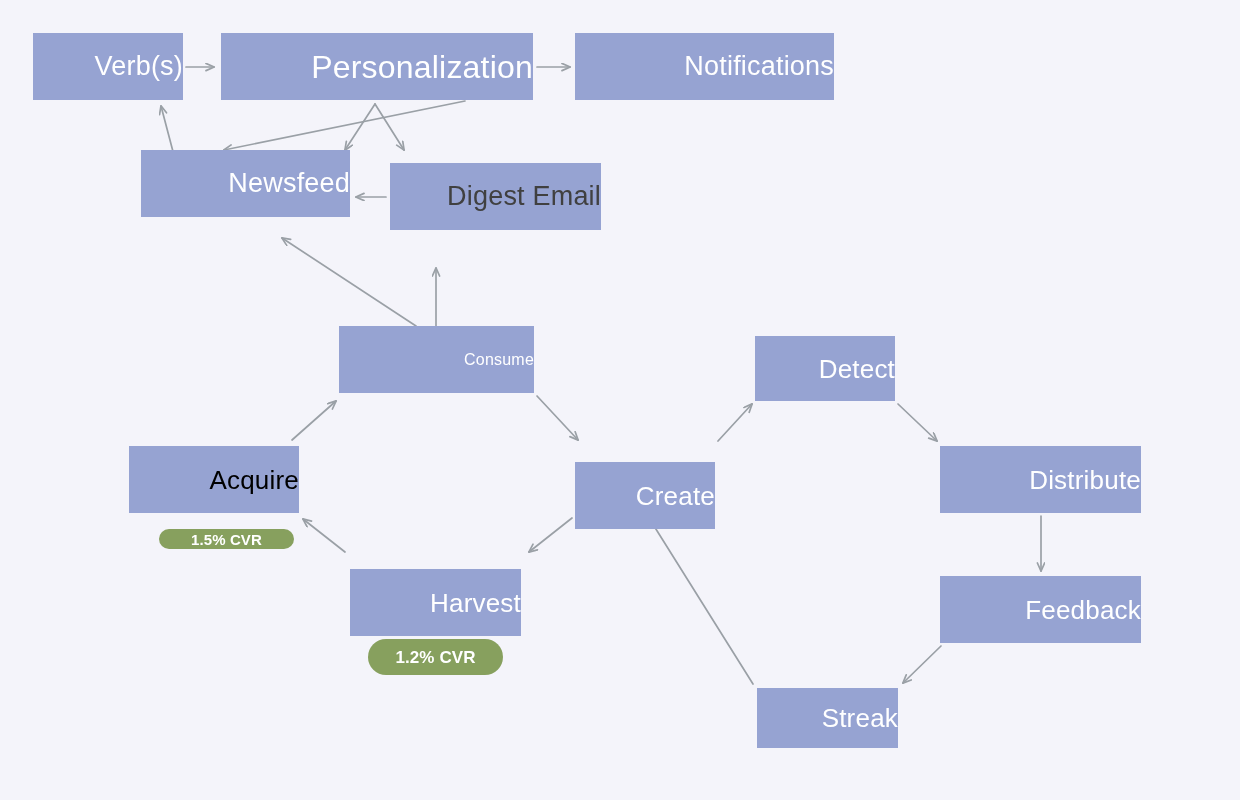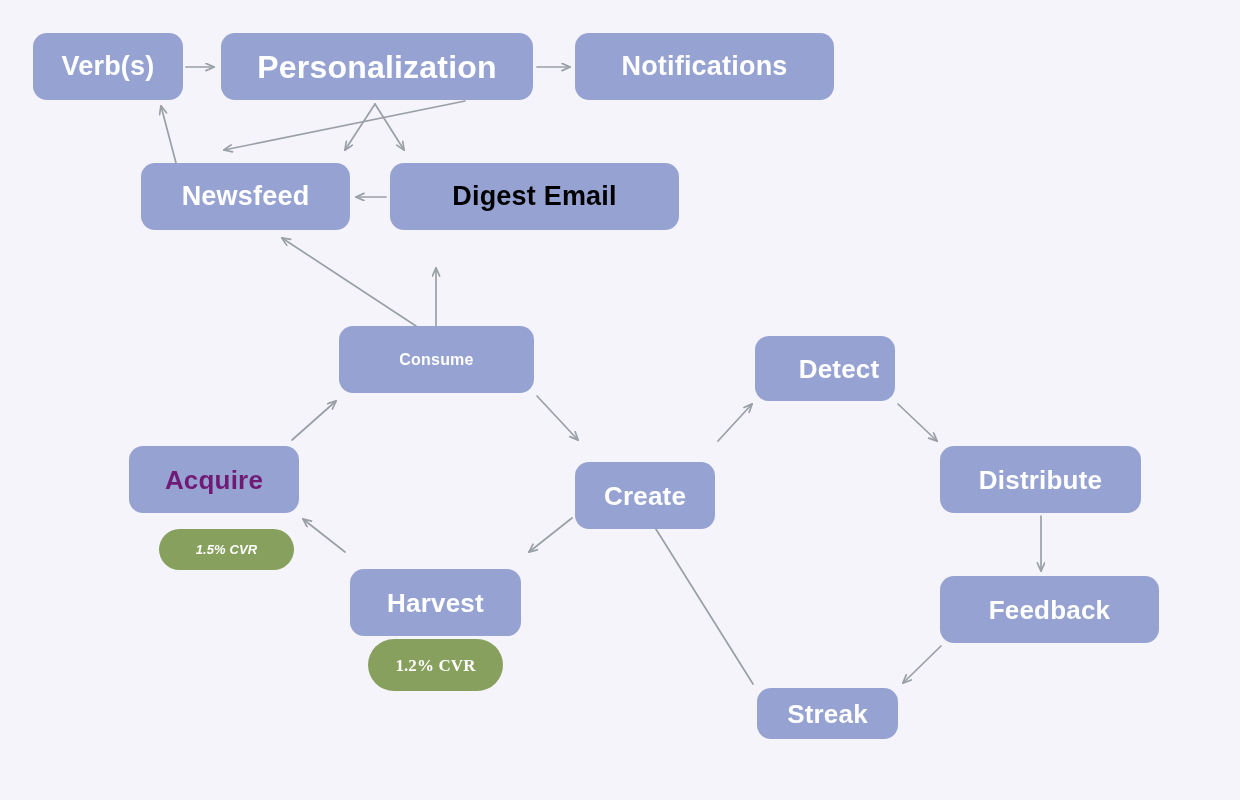--- a/index.html
+++ b/index.html
@@ -22,29 +22,28 @@
     top: 0;
     width: 1240px;
     height: 800px;
     pointer-events: none;
   }
   .node {
     position: absolute;
     box-sizing: border-box;
     display: flex;
     align-items: center;
-    justify-content: center;
+    justify-content: flex-end;
     background: #96a3d2;
     color: #ffffff;
-    font-weight: bold;
+    font-weight: normal;
     letter-spacing: 0.2px;
     text-align: center;
     line-height: 1;
     user-select: none;
-    border-radius: 14px;
   }
   .node-label {
     display: block;
     white-space: nowrap;
   }
   .badge {
     position: absolute;
     box-sizing: border-box;
     display: flex;
     align-items: center;
@@ -98,53 +97,53 @@
   <div id="node-layer">
       <div class="node" style="left: 33px; top: 33px; width: 150px; height: 67px; background: rgb(150, 163, 210); color: rgb(255, 255, 255); font-size: 27px;">
         <span class="node-label">Verb(s)</span>
       </div>
       <div class="node" style="left: 221px; top: 33px; width: 312px; height: 67px; background: rgb(150, 163, 210); color: rgb(255, 255, 255); font-size: 32px;">
         <span class="node-label">Personalization</span>
       </div>
       <div class="node" style="left: 575px; top: 33px; width: 259px; height: 67px; background: rgb(150, 163, 210); color: rgb(255, 255, 255); font-size: 27px;">
         <span class="node-label">Notifications</span>
       </div>
-      <div class="node" style="left: 141px; top: 163px; width: 209px; height: 67px; background: rgb(150, 163, 210); color: rgb(255, 255, 255); font-size: 27px;">
+      <div class="node" style="left: 141px; top: 150px; width: 209px; height: 67px; background: rgb(150, 163, 210); color: rgb(255, 255, 255); font-size: 27px;">
         <span class="node-label">Newsfeed</span>
       </div>
-      <div class="node" style="left: 390px; top: 163px; width: 289px; height: 67px; background: rgb(150, 163, 210); color: #000000; font-size: 27px;">
+      <div class="node" style="left: 390px; top: 163px; width: 211px; height: 67px; background: rgb(150, 163, 210); color: #404040; font-size: 27px;">
         <span class="node-label">Digest Email</span>
       </div>
       <div class="node" style="left: 339px; top: 326px; width: 195px; height: 67px; background: rgb(150, 163, 210); color: rgb(255, 255, 255); font-size: 16px;">
         <span class="node-label">Consume</span>
       </div>
-      <div class="node" style="left: 129px; top: 446px; width: 170px; height: 67px; background: rgb(150, 163, 210); color: #701a75; font-size: 26px;">
+      <div class="node" style="left: 129px; top: 446px; width: 170px; height: 67px; background: rgb(150, 163, 210); color: #000000; font-size: 26px;">
         <span class="node-label">Acquire</span>
       </div>
       <div class="node" style="left: 575px; top: 446px; width: 140px; height: 67px; background: rgb(150, 163, 210); color: rgb(255, 255, 255); font-size: 26px; margin-top: 16px;">
         <span class="node-label">Create</span>
       </div>
       <div class="node" style="left: 350px; top: 556px; width: 171px; height: 67px; background: rgb(150, 163, 210); color: rgb(255, 255, 255); font-size: 26px; margin-top: 13px;">
         <span class="node-label">Harvest</span>
       </div>
       <div class="node" style="left: 755px; top: 336px; width: 140px; height: 65px; background: rgb(150, 163, 210); color: rgb(255, 255, 255); font-size: 26px; padding-left: 28px;">
         <span class="node-label">Detect</span>
       </div>
       <div class="node" style="left: 940px; top: 446px; width: 201px; height: 67px; background: rgb(150, 163, 210); color: rgb(255, 255, 255); font-size: 26px;">
         <span class="node-label">Distribute</span>
       </div>
-      <div class="node" style="left: 940px; top: 576px; width: 219px; height: 67px; background: rgb(150, 163, 210); color: rgb(255, 255, 255); font-size: 26px;">
+      <div class="node" style="left: 940px; top: 576px; width: 201px; height: 67px; background: rgb(150, 163, 210); color: rgb(255, 255, 255); font-size: 26px;">
         <span class="node-label">Feedback</span>
       </div>
-      <div class="node" style="left: 757px; top: 688px; width: 141px; height: 51px; background: rgb(150, 163, 210); color: rgb(255, 255, 255); font-size: 26px;">
+      <div class="node" style="left: 757px; top: 688px; width: 141px; height: 60px; background: rgb(150, 163, 210); color: rgb(255, 255, 255); font-size: 26px;">
         <span class="node-label">Streak</span>
       </div>
     </div>
   <div id="badge-layer">
-      <div class="badge" style="left: 159px; top: 529px; width: 135px; height: 41px; background: rgb(135, 160, 94); font-size: 13px; font-style: italic;">
+      <div class="badge" style="left: 159px; top: 529px; width: 135px; height: 20px; background: rgb(135, 160, 94); font-size: 15px;">
         <span class="badge-label">1.5% CVR</span>
       </div>
-      <div class="badge" style="left: 368px; top: 639px; width: 135px; height: 52px; background: rgb(135, 160, 94); font-size: 17px; font-family: Liberation Serif, serif;">
+      <div class="badge" style="left: 368px; top: 639px; width: 135px; height: 36px; background: rgb(135, 160, 94); font-size: 17px;">
         <span class="badge-label">1.2% CVR</span>
       </div>
     </div>
 
 </div>
 
 </body></html>

